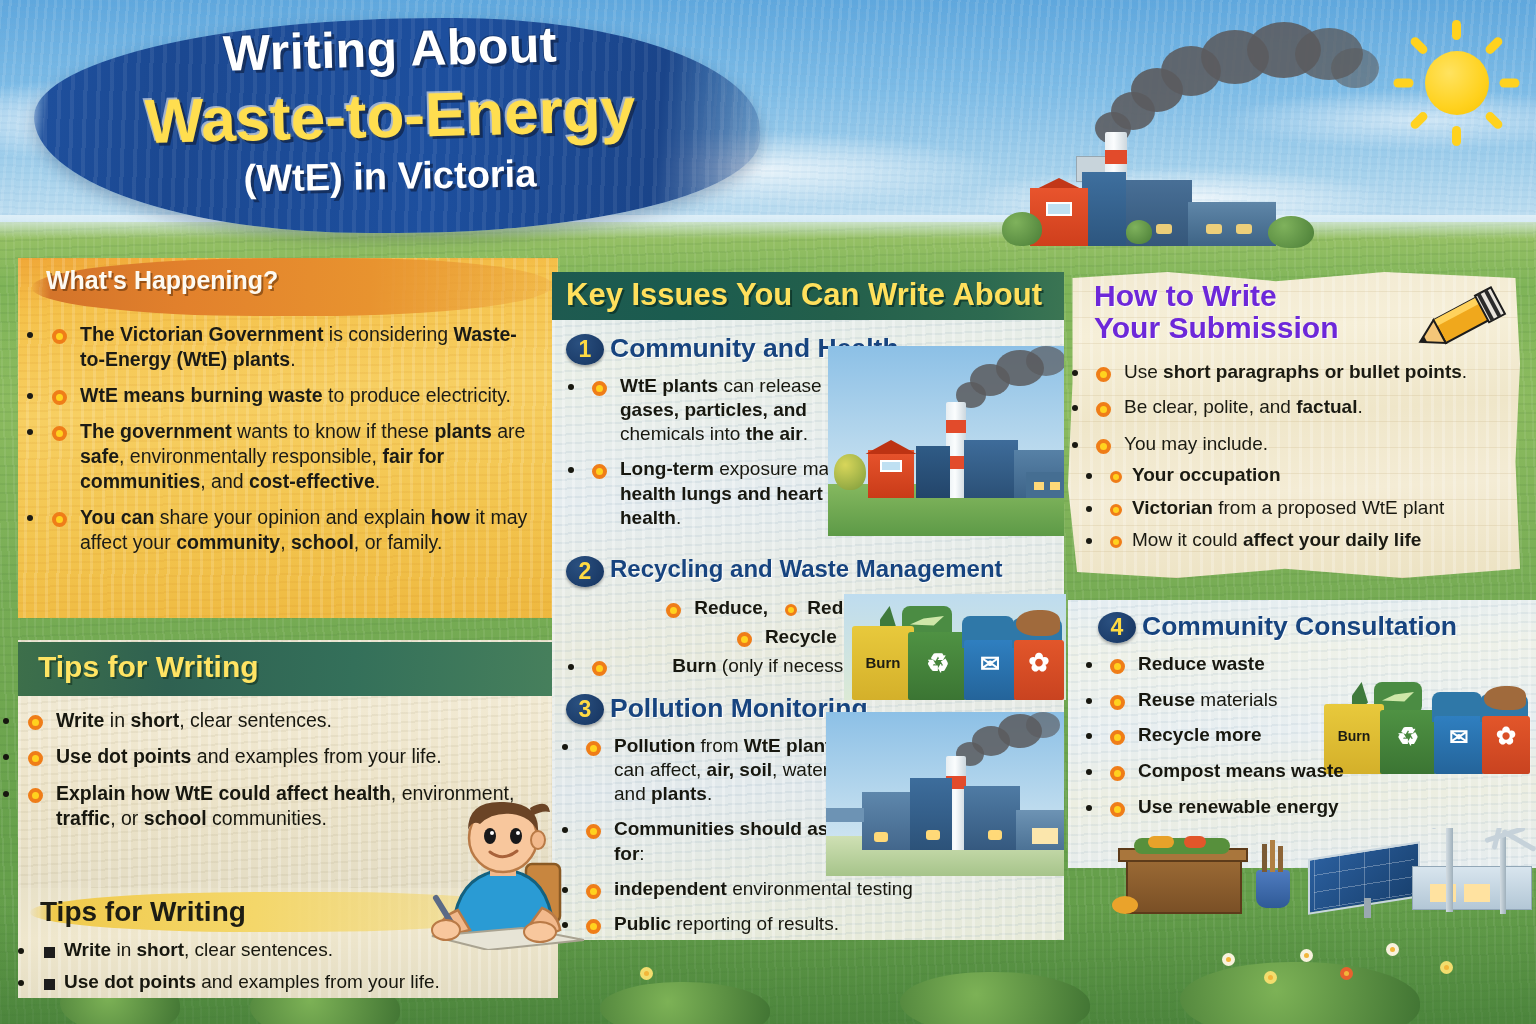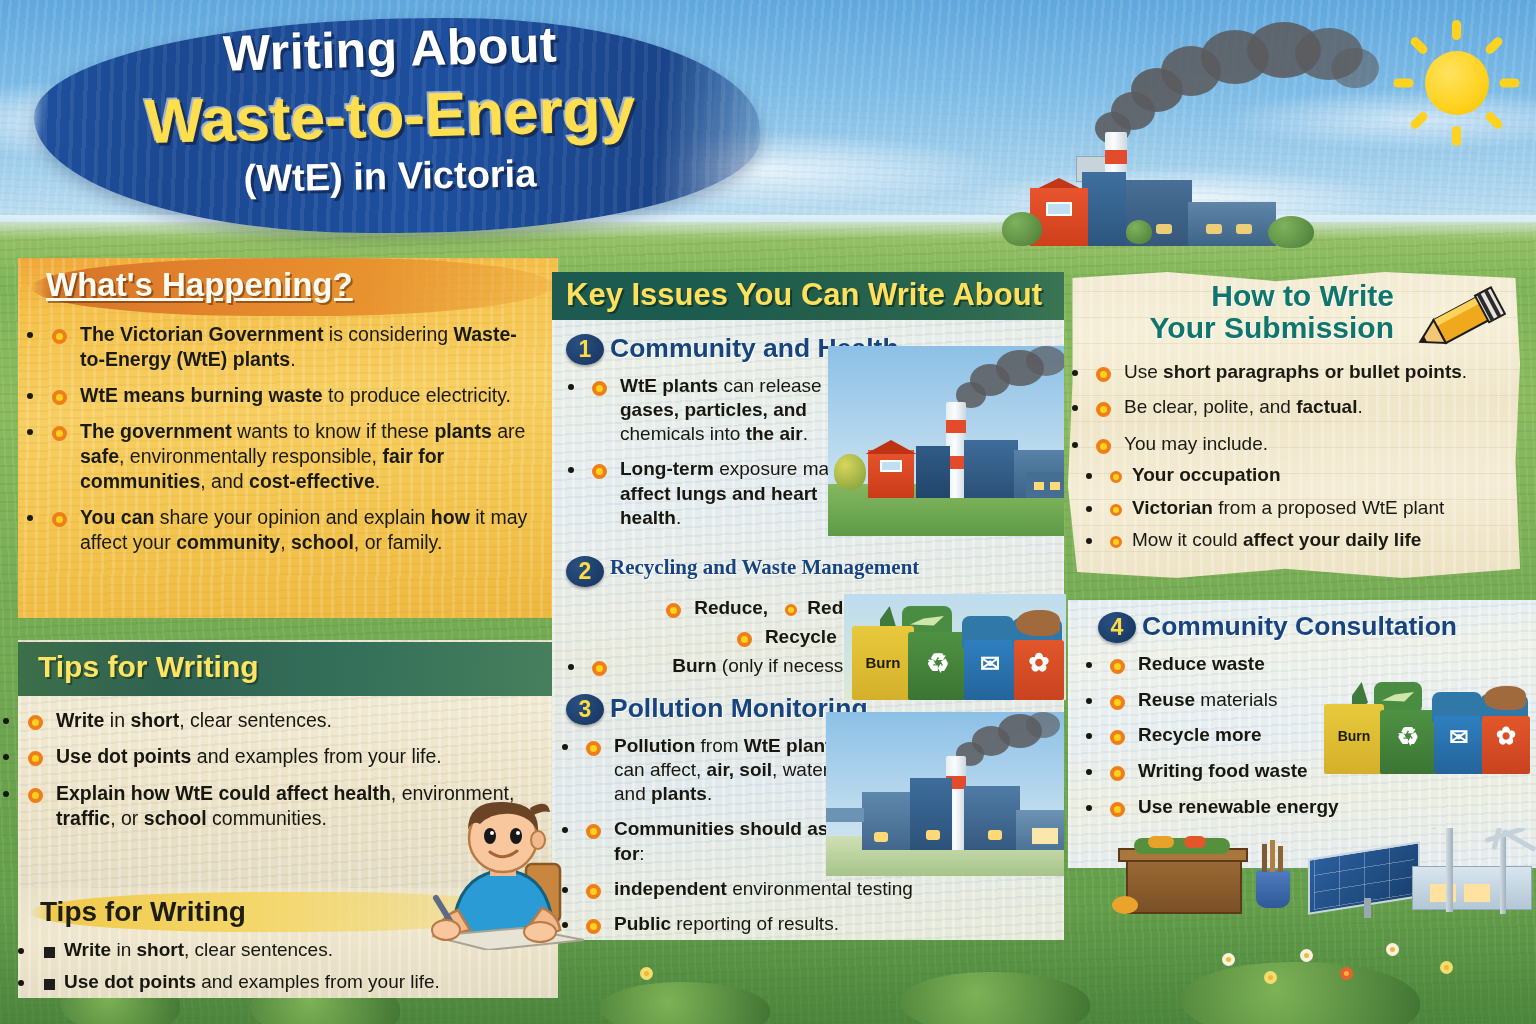--- a/index.html
+++ b/index.html
@@ -143,24 +143,23 @@
     background-image:
       repeating-linear-gradient(91deg, rgba(255,255,255,.14) 0 3px, rgba(0,0,0,0) 3px 11px),
       repeating-linear-gradient(179deg, rgba(200,130,30,.10) 0 2px, rgba(0,0,0,0) 2px 8px);
   }
   .wh-brush {
     position:absolute; left:14px; top:0px; width:520px; height:58px;
     background: linear-gradient(94deg, rgba(214,110,32,0) 0%, #d4742a 4%, #e2812c 30%, #e8932f 65%, rgba(232,160,60,.25) 100%);
     border-radius: 48% 40% 46% 44% / 50% 46% 52% 48%;
   }
   #wh-title {
-    position:absolute; left:46px; top:6px; font-size:33px; font-weight:bold; color:#fdfaf2;
+    position:absolute; left:46px; top:6px; font-size:25px; font-weight:bold; color:#fdfaf2;
     text-shadow: 2px 2px 0 rgba(90,45,10,.55);
     z-index:3;
-    text-decoration:underline;
   }
   #wh-list { position:absolute; left:46px; top:62px; width:486px; font-size:19.5px; color:#1b1b16; line-height:1.28; }
 
   #panel-tips1 {
     position:absolute; left:18px; top:640px; width:540px; height:250px;
     background: linear-gradient(178deg, #e9e3cf 0%, #f1e9d2 30%, #ece3c8 60%, #e3dcc4 100%);
   }
   #panel-tips1:after {
     content:""; position:absolute; inset:0;
     background-image:
@@ -241,24 +240,23 @@
     clip-path: polygon(1% 2%, 22% 0%, 46% 3%, 70% 0%, 99% 2%, 100% 30%, 99% 62%, 100% 97%, 74% 100%, 48% 97%, 24% 100%, 2% 98%, 0% 70%, 1% 36%);
   }
   #panel-how-to:after {
     content:""; position:absolute; inset:0;
     background-image:
       repeating-linear-gradient(0deg, rgba(185,160,110,.18) 0 1px, rgba(0,0,0,0) 1px 26px),
       repeating-linear-gradient(90deg, rgba(255,255,255,.22) 0 3px, rgba(0,0,0,0) 3px 11px);
   }
   #how-title {
     position:absolute; left:1094px; top:280px; width:300px;
-    font-size:30px; font-weight:bold; color:#0f766e; line-height:1.08;
+    font-size:30px; font-weight:bold; color:#6d28d9; line-height:1.08;
     text-shadow: 1px 1px 0 rgba(255,255,255,.8);
     z-index:5;
-    text-align:right;
   }
   #how-list {
     position:absolute; left:1090px; top:360px; width:432px;
     font-size:19px; color:#1a1a12; line-height:1.27; z-index:5;
   }
 
   .pencil { position:absolute; left:1408px; top:284px; width:104px; height:78px; z-index:6; }
 
   #panel-consult {
     position:absolute; left:1068px; top:600px; width:468px; height:268px;
@@ -437,21 +435,21 @@
   <div class="ki-brush" style="position:absolute; left:552px; top:272px;"></div>
   <div id="ki-title" style="left:566px; top:277px;">Key Issues You Can Write About</div>
 
   <div class="ki-sec" style="left:552px; top:334px;">
     <div class="ki-head">
       <div class="num-badge">1</div>
       <div class="ki-head-txt">Community and Health</div>
     </div>
     <ul class="ki-list" style="margin-left:34px; width:268px;">
       <li class="b-item"><span><b>WtE <b>plants</b></b> can release <b>gases, particles, and</b> chemicals into <b>the air</b>.</span></li>
-      <li class="b-item"><span><b>Long-term</b> exposure may <b>affect lungs</b> <b>and heart <b>health</b></b>.</span></li>
+      <li class="b-item"><span><b>Long-term</b> exposure may <b>health lungs</b> <b>and heart <b>health</b></b>.</span></li>
     </ul>
   </div>
 
   <div class="illus" style="left:828px; top:346px; width:236px; height:190px;">
     <div class="pl-sky" style="left:0; top:0; width:236px; height:150px;"></div>
     <div class="pl-ground" style="left:0; top:138px; width:236px; height:52px;"></div>
     <div class="pl-smoke" style="left:128px; top:36px; width:30px; height:26px;"></div>
     <div class="pl-smoke" style="left:142px; top:18px; width:40px; height:32px;"></div>
     <div class="pl-smoke" style="left:168px; top:4px;  width:48px; height:36px;"></div>
     <div class="pl-smoke" style="left:198px; top:0px;  width:40px; height:30px; opacity:.7;"></div>
@@ -466,21 +464,21 @@
     <div style="position:absolute; left:52px; top:114px; width:22px; height:12px; background:#bfe0f2; border:2px solid #fff;"></div>
     <div class="tree" style="left:6px; top:108px; width:32px; height:36px; background:radial-gradient(circle at 35% 30%, #d8d65a, #7d9c3c);"></div>
     <div style="position:absolute; left:198px; top:126px; width:38px; height:26px; background:#456e92;"></div>
     <div style="position:absolute; left:206px; top:136px; width:10px; height:8px; background:#ffd978;"></div>
     <div style="position:absolute; left:222px; top:136px; width:10px; height:8px; background:#ffd978;"></div>
   </div>
 
   <div class="ki-sec" style="left:552px; top:556px;">
     <div class="ki-head">
       <div class="num-badge">2</div>
-      <div class="ki-head-txt" style="font-size:21px;font-family:Liberation Serif, serif;">Recycling and Waste Management</div>
+      <div class="ki-head-txt" style="font-size:24px;">Recycling and Waste Management</div>
     </div>
     <ul class="ki-list" style="margin-left:34px; width:290px;text-align:right;">
       <li class="b-item" style="margin-bottom:5px; display:inline-block; padding-right:6px;"><b><b>Reduce,</b></b></li>
       <li class="b-sub" style="display:inline-block; margin-bottom:5px;"><b><b>Reduse</b></b></li>
       <li class="b-item" style="margin-bottom:5px; display:inline-block; padding-right:6px;"><b><b>Recycle</b></b></li>
       <li class="b-sub" style="display:inline-block; margin-bottom:5px;"><span></span></li>
       <li class="b-item" style="margin-bottom:4px;"><span><b>Burn</b> (only if necessary)</span></li>
     </ul>
   </div>
 
@@ -567,21 +565,21 @@
 
   <div id="panel-consult"></div>
   <div id="consult-head">
     <div class="num-badge" style="left:0; top:0;">4</div>
     <div class="ki-head-txt" style="left:44px; top:-1px;">Community Consultation</div>
   </div>
   <ul id="consult-list">
     <li class="b-item"><span><b>Reduce waste</b></span></li>
     <li class="b-item"><span><b>Reuse</b> materials</span></li>
     <li class="b-item"><span><b><b>Recycle</b> more</b></span></li>
-    <li class="b-item"><span><b>Writing food waste</b></span></li>
+    <li class="b-item"><span><b>Compost means waste</b></span></li>
     <li class="b-item"><span><b>Use renewable energy</b></span></li>
   </ul>
 
   <div class="bins" style="left:1318px; top:672px; width:214px; height:102px;">
     <div class="bin-lid" style="left:10px; top:32px; width:38px; height:12px; background:#e0c84a;"></div>
     <div style="position:absolute; left:34px; top:10px; width:16px; height:34px; background:#3f7a3c; clip-path:polygon(0 100%,100% 60%,60% 0,0 40%);"></div>
     <div class="bin-lid" style="left:56px; top:10px; width:48px; height:32px; background:#4b8c43; border-radius:8px;"></div>
     <div style="position:absolute; left:64px; top:20px; width:32px; height:12px; background:#cfe7a8; clip-path:polygon(0 70%,40% 20%,100% 0,70% 80%);"></div>
     <div class="bin" style="left:6px;  width:60px; height:70px; background:linear-gradient(180deg,#e8c93c,#d4b02a);"></div>
     <div class="bin" style="left:62px; width:56px; height:64px; background:linear-gradient(180deg,#4f9243,#3b7533);"></div>

